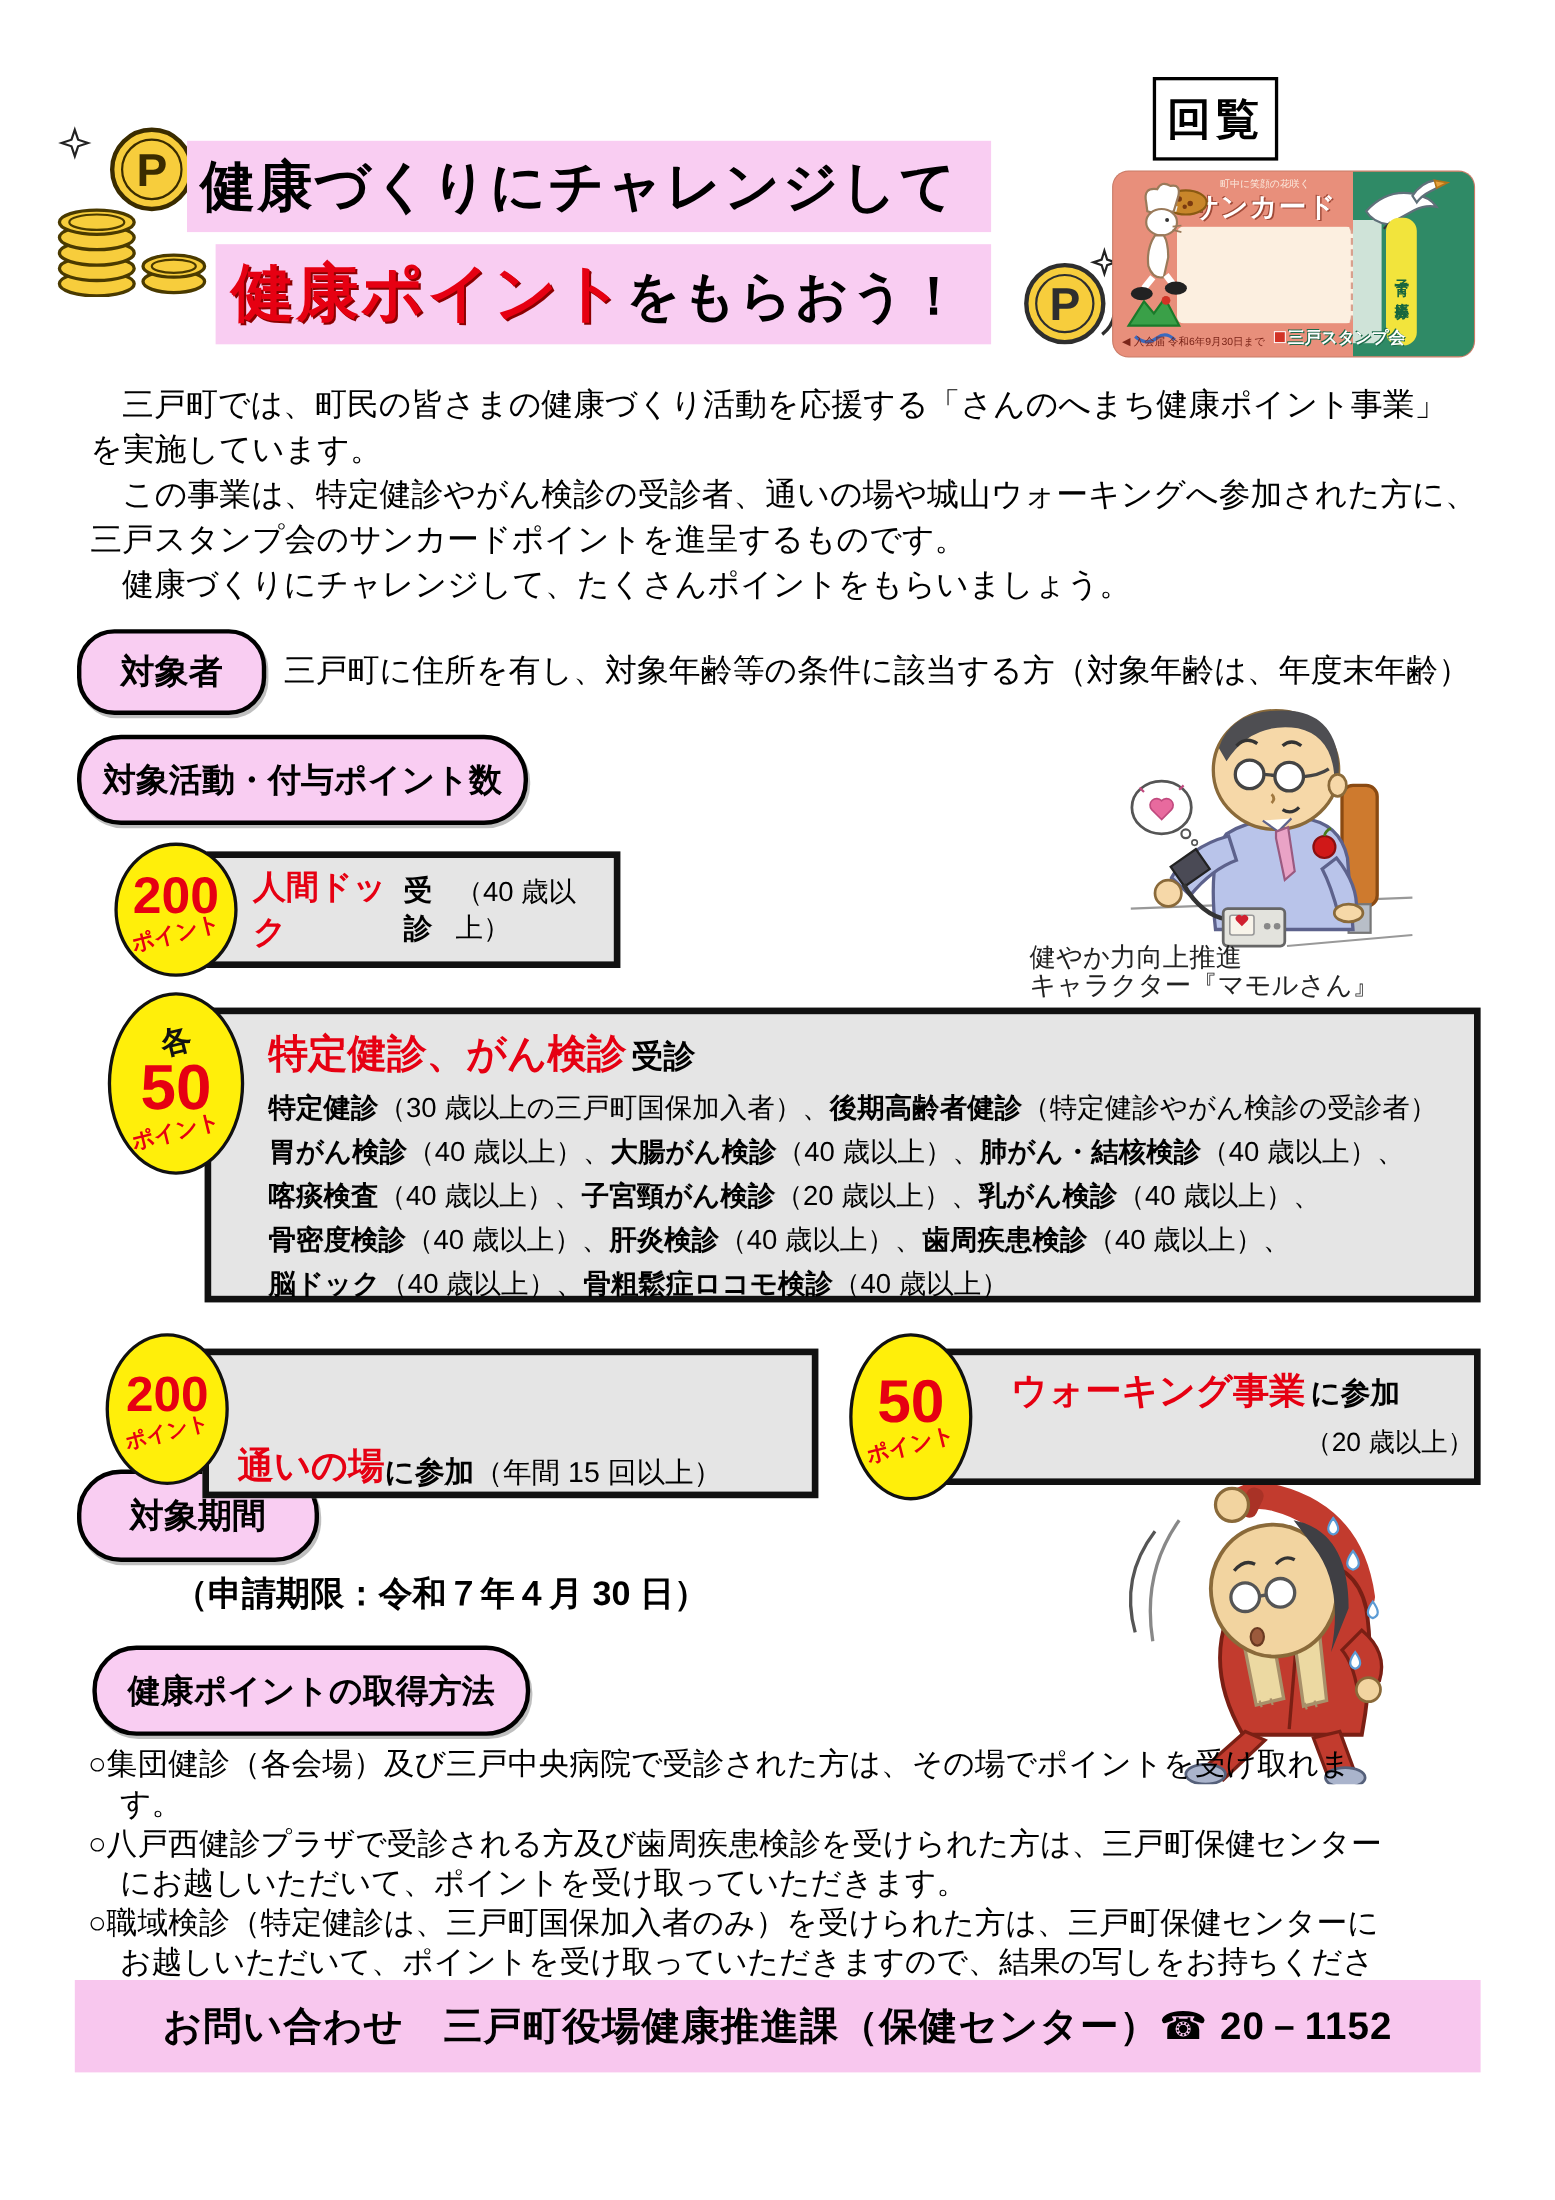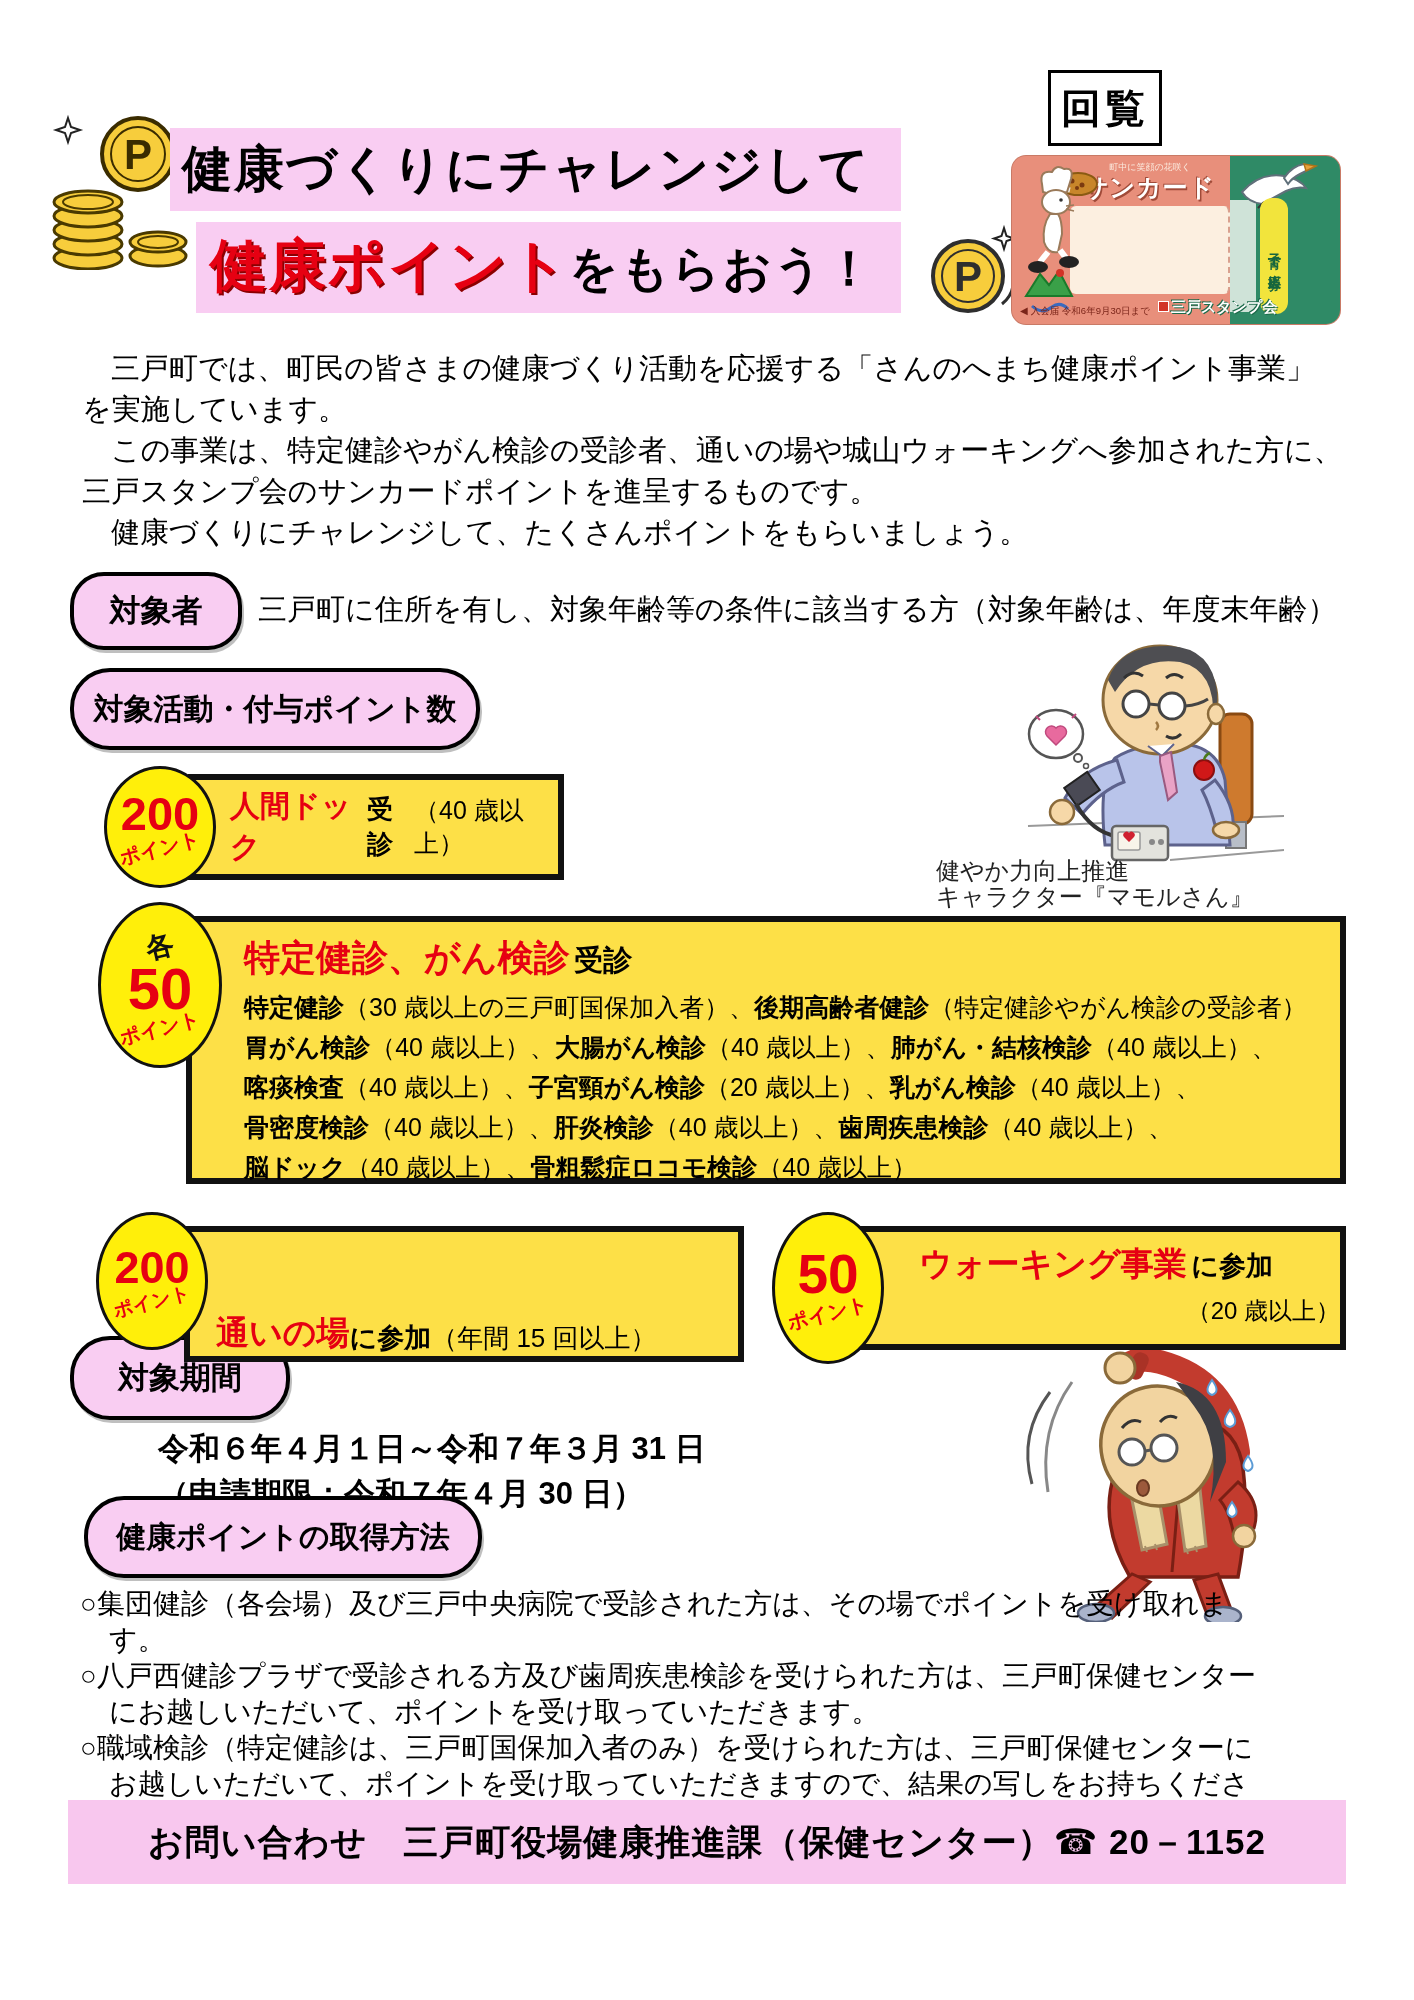--- a/index.html
+++ b/index.html
@@ -46,21 +46,21 @@
   .badge-1{left:104px;top:766px;width:112px;height:122px;}
   .badge-1 .badge-num{font-size:47px;} .badge-1 .badge-unit{font-size:20px;}
   .badge-2{left:98px;top:902px;width:124px;height:166px;}
   .badge-2 .badge-each{font-size:28px;} .badge-2 .badge-num{font-size:58px;} .badge-2 .badge-unit{font-size:20px;}
   .badge-3{left:96px;top:1212px;width:112px;height:138px;}
   .badge-3 .badge-num{font-size:45px;} .badge-3 .badge-unit{font-size:19px;}
   .badge-4{left:772px;top:1212px;width:112px;height:152px;}
   .badge-4 .badge-num{font-size:55px;} .badge-4 .badge-unit{font-size:20px;}
 
   
-  .pt-box{border:6px solid #111;background:#fde047;z-index:2;}
+  .pt-box{border:6px solid #111;background:#e5e5e5;z-index:2;}
   .box-1{left:188px;top:774px;width:376px;height:106px;display:flex;align-items:center;padding-left:36px;}
   .box-2{left:186px;top:916px;width:1160px;height:268px;padding:12px 16px 0 52px;}
   .box-3{left:184px;top:1226px;width:560px;height:136px;display:flex;align-items:flex-end;padding-left:26px;}
   .box-4{left:856px;top:1226px;width:490px;height:124px;padding:10px 0 0 26px;}
   .red-t{color:var(--red);font-weight:900;}
   .blk-t{font-weight:900;}
   .note-t{font-weight:normal;}
   .box-1 .red-t{font-size:30px;} .box-1 .blk-t{font-size:26px;} .box-1 .note-t{font-size:25px;}
   .exam-title{margin-bottom:4px;}
   .exam-title .red-t{font-size:36px;} .exam-title .blk-t{font-size:29px;}
@@ -288,21 +288,20 @@
   <div class="abs pt-box box-4">
     <div>
       <span class="red-t">ウォーキング事業</span>
       <span class="blk-t">に参加</span>
     </div>
     <span class="note-t">（20 歳以上）</span>
   </div>
 
   <div class="abs pill pill-period">対象期間</div>
   <div class="abs period-dates">
-    <div>令和６年４月１日～令和７年３月 31 日</div>
     <div>（申請期限：令和７年４月 30 日）</div>
   </div>
 
   <svg class="abs" style="left:980px;top:1322px;" width="360" height="300" viewBox="0 0 360 300">
     <path d="M70 70 Q38 112 52 162" fill="none" stroke="#555" stroke-width="3"></path>
     <path d="M92 60 Q58 108 68 170" fill="none" stroke="#555" stroke-width="3" opacity="0.7"></path>
     <path d="M258 130 Q248 58 180 40 Q158 34 146 44" fill="none" stroke="#c23b2e" stroke-width="24" stroke-linecap="round"></path>
     <rect x="150" y="30" width="16" height="28" rx="7" fill="#a93226" transform="rotate(25 158 44)"></rect>
     <circle cx="140" cy="46" r="15" fill="#f2d4a0" stroke="#8a6a3a" stroke-width="3"></circle>
     <path d="M150 255 Q118 200 135 150 Q150 105 205 98 Q252 96 262 140 Q270 190 258 255 Z" fill="#c23b2e" stroke="#7a1f14" stroke-width="3.5"></path>

